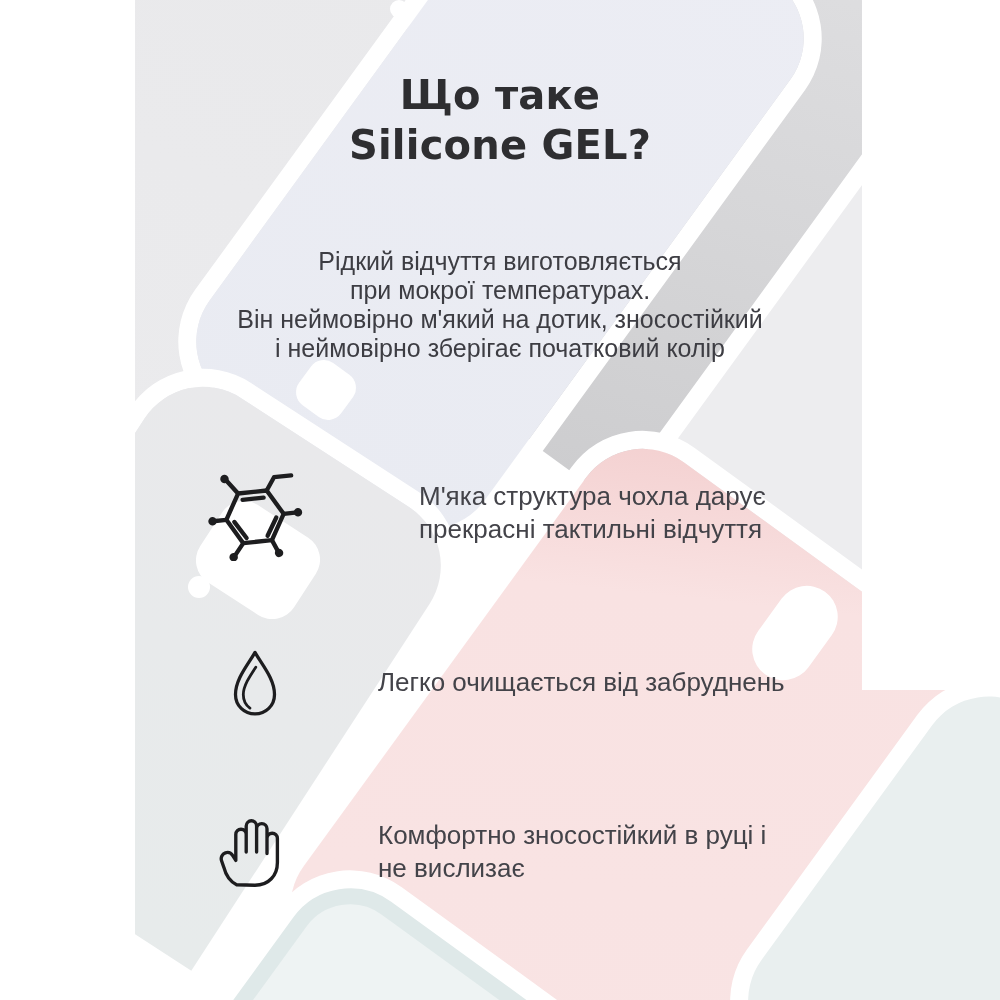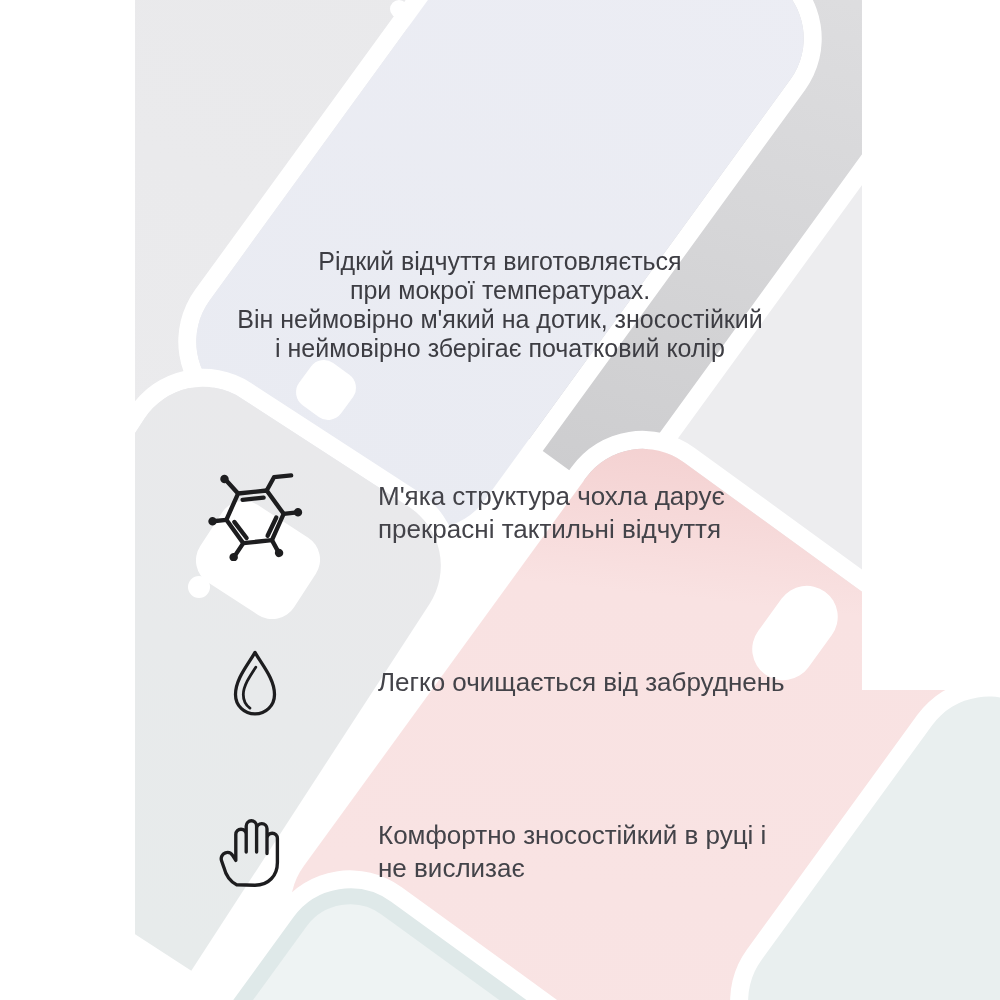--- a/index.html
+++ b/index.html
@@ -42,21 +42,21 @@
   .title{
     position:absolute;top:70px;left:0;width:100%;text-align:center;
     font-family:"DejaVu Sans","Liberation Sans",sans-serif;
     font-weight:bold;font-size:40px;line-height:50px;color:#2e2e31;letter-spacing:0.2px;
   }
   .intro{
     position:absolute;top:247px;left:0;width:100%;text-align:center;
     font-size:25px;line-height:29px;color:#3d3d43;font-weight:500;
   }
   .feature{position:absolute;left:180px;width:660px;display:flex;align-items:center;}
-  .f1{top:455px;height:115px;}
+  .f1{top:455px;height:115px;gap:41px;}
   .f2{top:632px;height:100px;text-align:right;}
   .f3{top:802px;height:100px;}
   .icon-box{width:150px;display:flex;justify-content:center;align-items:center;flex:0 0 150px;}
   .feature-text{margin-left:48px;font-size:26px;line-height:33px;color:#434349;font-weight:500;}
   svg{display:block;}
 </style>
 </head>
 <body>
 
 <div class="canvas">
@@ -76,20 +76,24 @@
   <div class="strip strip-left"></div>
   <div class="strip strip-right"></div>
   <div class="cutout cut-square"></div>
   <div class="cutout cut-dot"></div>
   <div class="cutout cut-lav"></div>
   <div class="cutout cut-topdot"></div>
   <div class="cutout cut-pill"></div>
 
   <div class="content">
 
+    <div class="title">
+      <div>Що таке</div>
+      <div>Silicone GEL?</div>
+    </div>
 
     <div class="intro">
       <div>Рідкий відчуття виготовляється</div>
       <div>при мокрої температурах.</div>
       <div>Він неймовірно м'який на дотик, зносостійкий</div>
       <div>і неймовірно зберігає початковий колір</div>
     </div>
 
     <div class="feature f1">
       <div class="icon-box">

